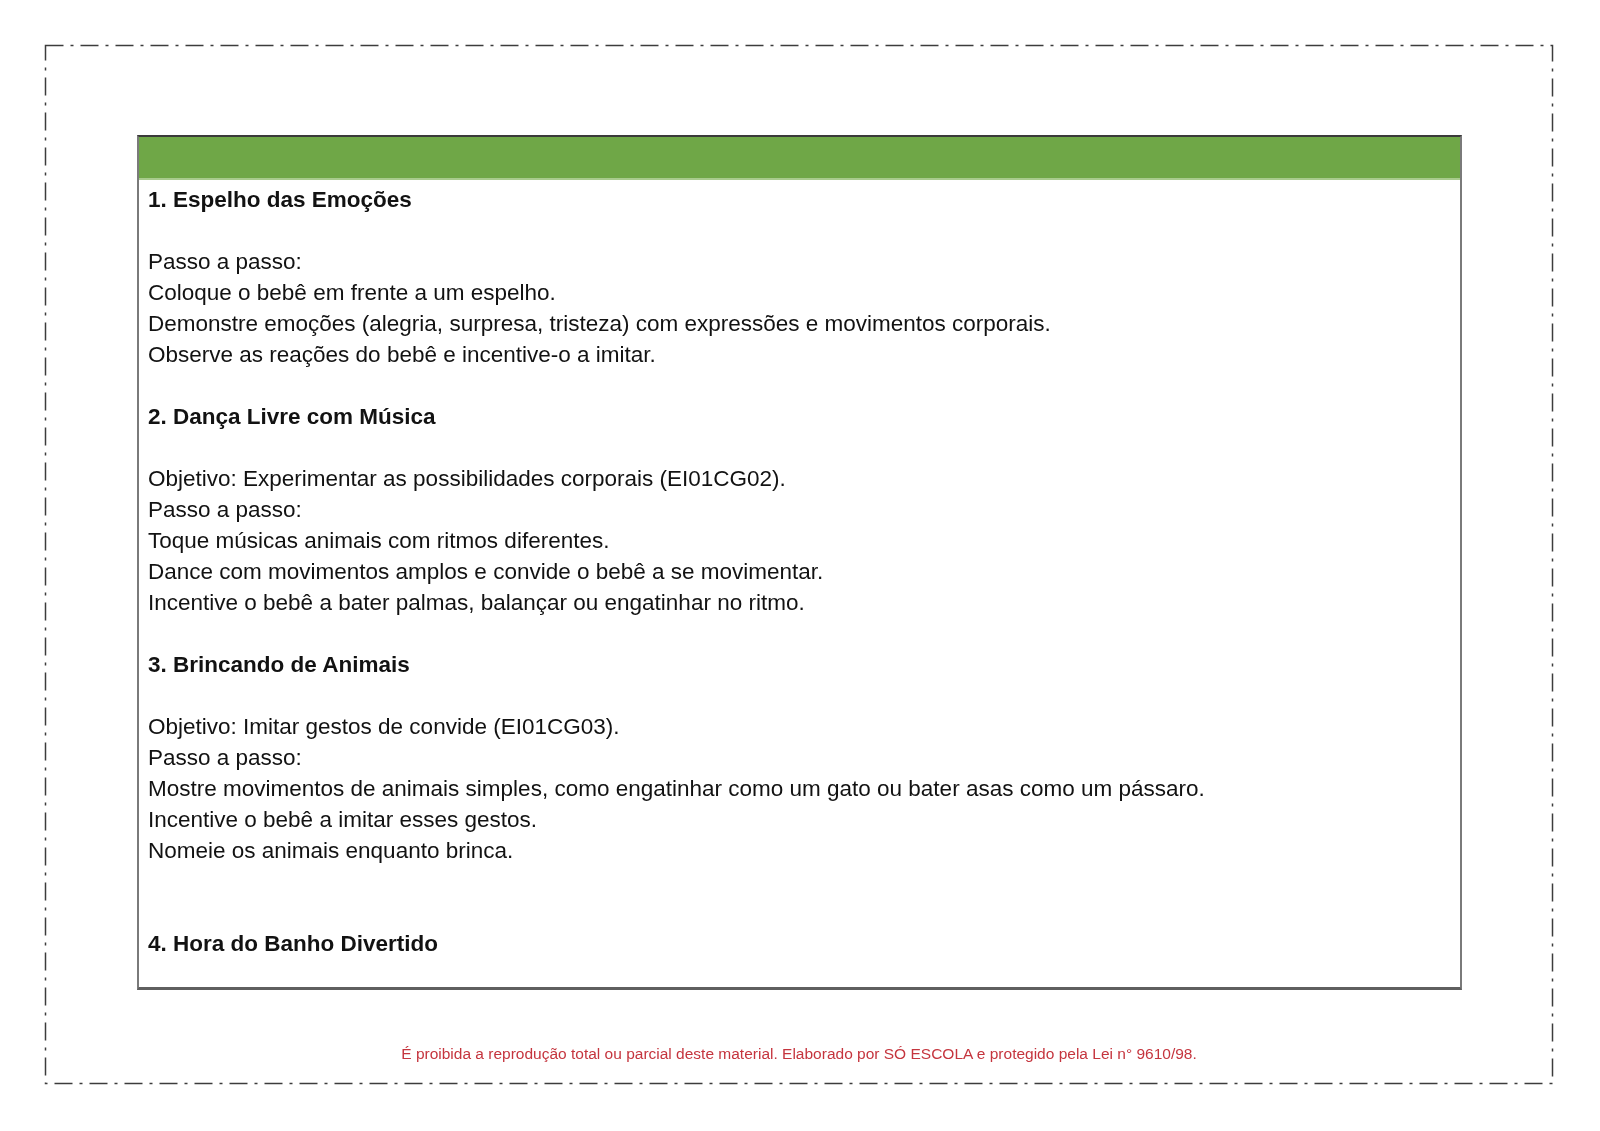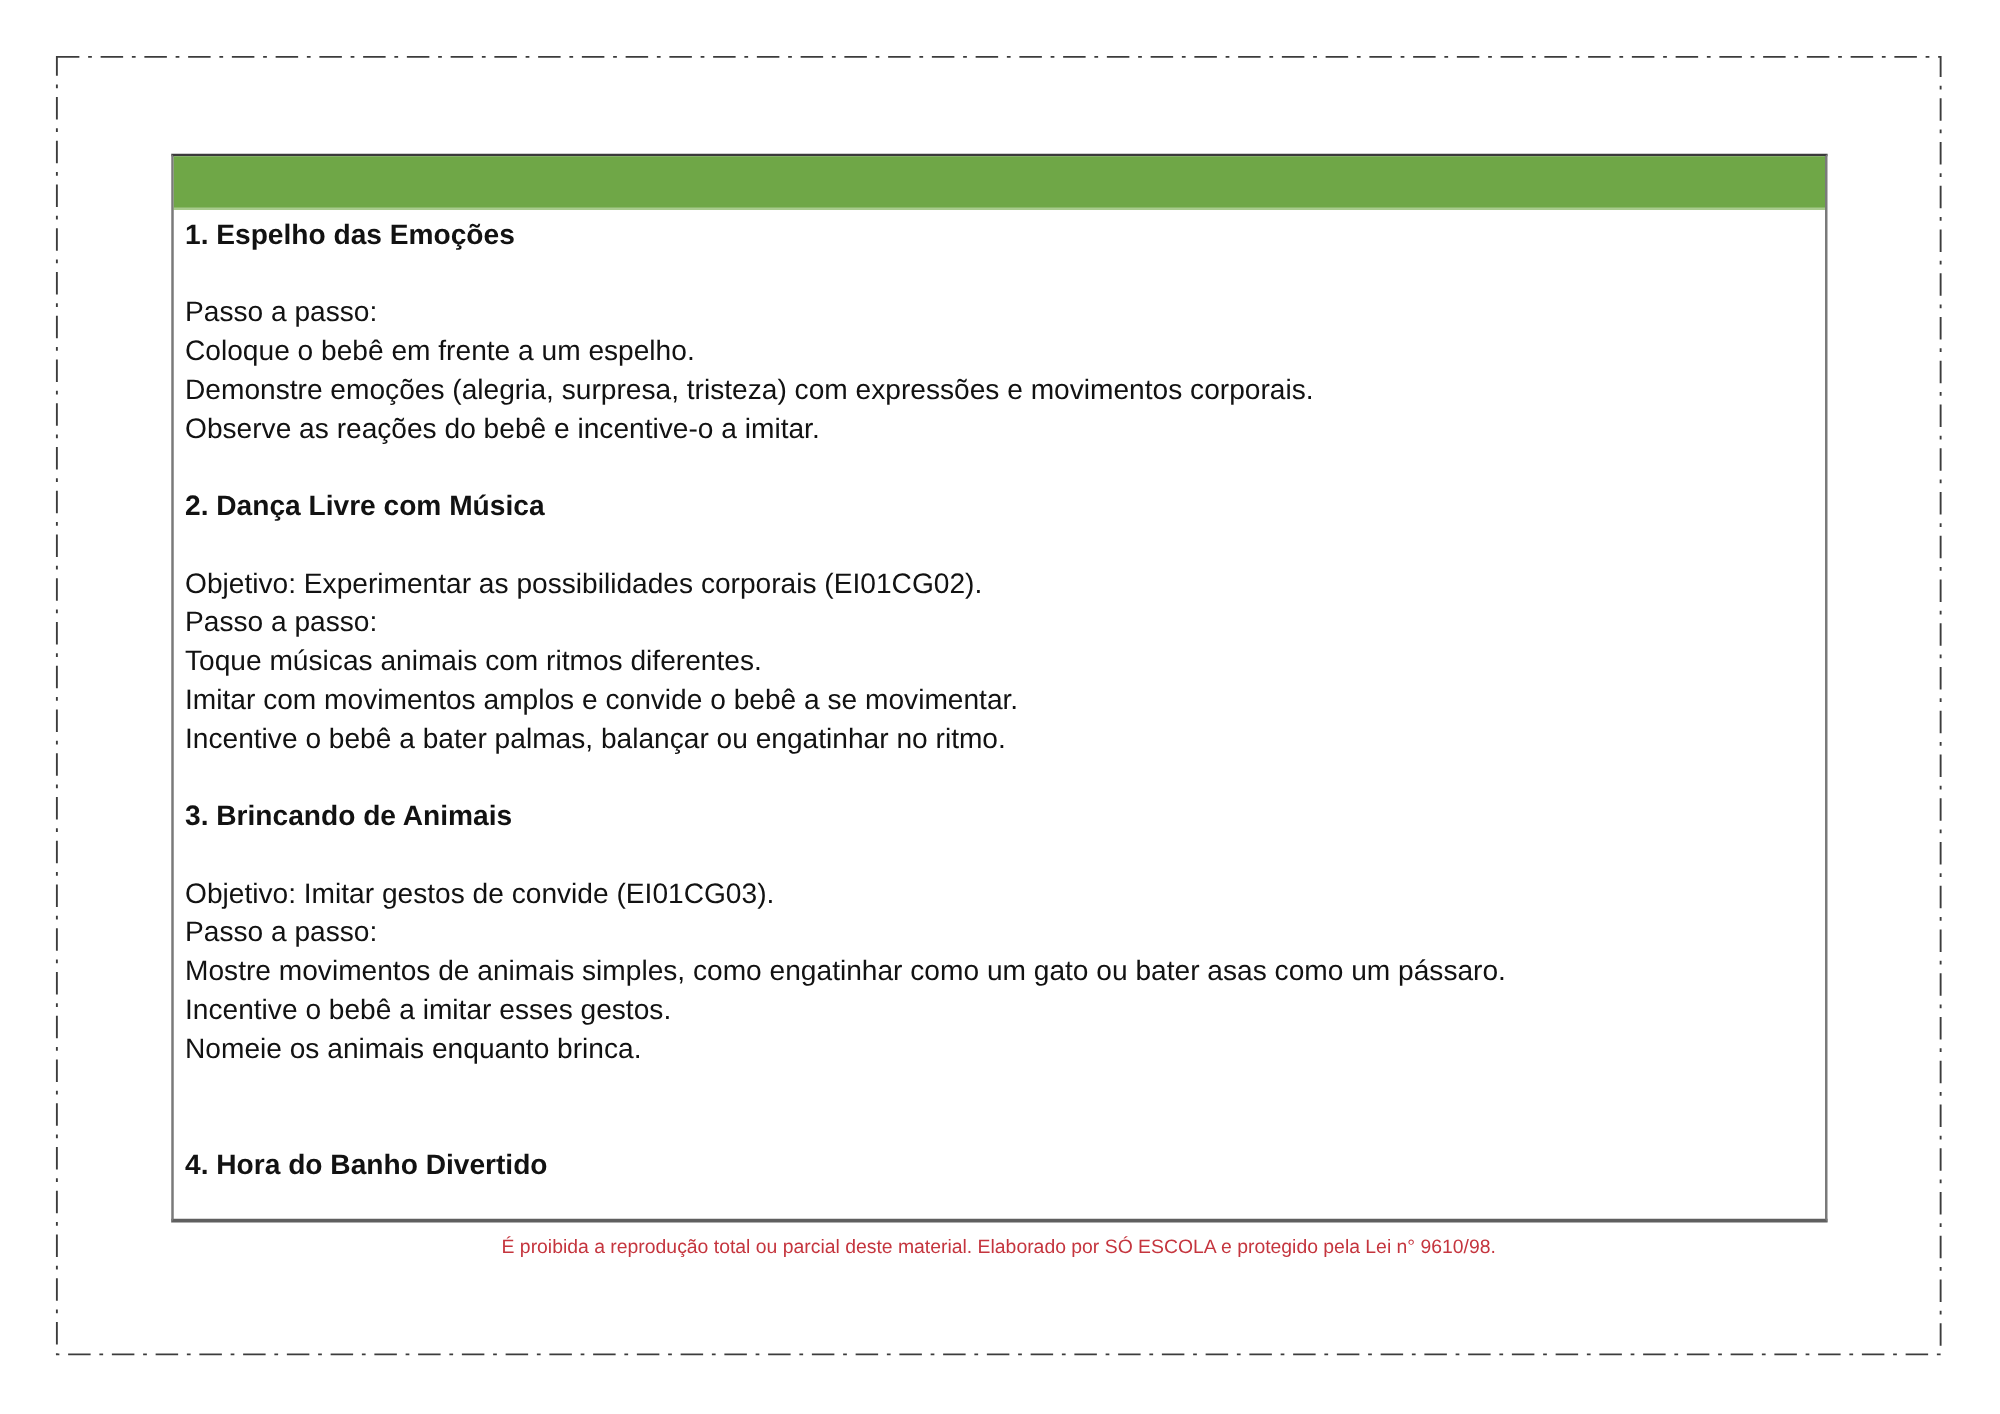--- a/index.html
+++ b/index.html
@@ -15,21 +15,21 @@
     overflow: hidden;
   }
   .page-border-svg {
     position: absolute;
     left: 0;
     top: 0;
   }
   .doc {
     position: absolute;
     left: 137px;
-    top: 123px;
+    top: 135px;
     width: 1325px;
     height: 855px;
     box-sizing: border-box;
     background: #ffffff;
     border: 2px solid #7a7a7a;
     border-top-color: #3a3a3a;
     border-bottom: 3px solid #5f5f5f;
   }
   .doc-header {
     height: 43px;
@@ -52,21 +52,21 @@
     height: 31px;
     line-height: 31px;
     white-space: nowrap;
   }
   .heading {
     font-weight: bold;
   }
   .footer-notice {
     position: absolute;
     left: 45px;
-    top: 988px;
+    top: 1044px;
     width: 1508px;
     text-align: center;
     color: #c5353e;
     font-size: 15.5px;
     line-height: 20px;
   }
 </style>
 </head>
 <body>
 
@@ -87,21 +87,21 @@
     <div class="line">Coloque o bebê em frente a um espelho.</div>
     <div class="line">Demonstre emoções (alegria, surpresa, tristeza) com expressões e movimentos corporais.</div>
     <div class="line">Observe as reações do bebê e incentive-o a imitar.</div>
     <div class="line"></div>
 
     <div class="line heading">2. Dança Livre com Música</div>
     <div class="line"></div>
     <div class="line">Objetivo: Experimentar as possibilidades corporais (EI01CG02).</div>
     <div class="line">Passo a passo:</div>
     <div class="line">Toque músicas animais com ritmos diferentes.</div>
-    <div class="line">Imitar com movimentos amplos e convide o bebê a se movimentar.</div>
+    <div class="line">Dance com movimentos amplos e convide o bebê a se movimentar.</div>
     <div class="line">Incentive o bebê a bater palmas, balançar ou engatinhar no ritmo.</div>
     <div class="line"></div>
 
     <div class="line heading">3. Brincando de Animais</div>
     <div class="line"></div>
     <div class="line">Objetivo: Imitar gestos de convide (EI01CG03).</div>
     <div class="line">Passo a passo:</div>
     <div class="line">Mostre movimentos de animais simples, como engatinhar como um gato ou bater asas como um pássaro.</div>
     <div class="line">Incentive o bebê a imitar esses gestos.</div>
     <div class="line">Nomeie os animais enquanto brinca.</div>

